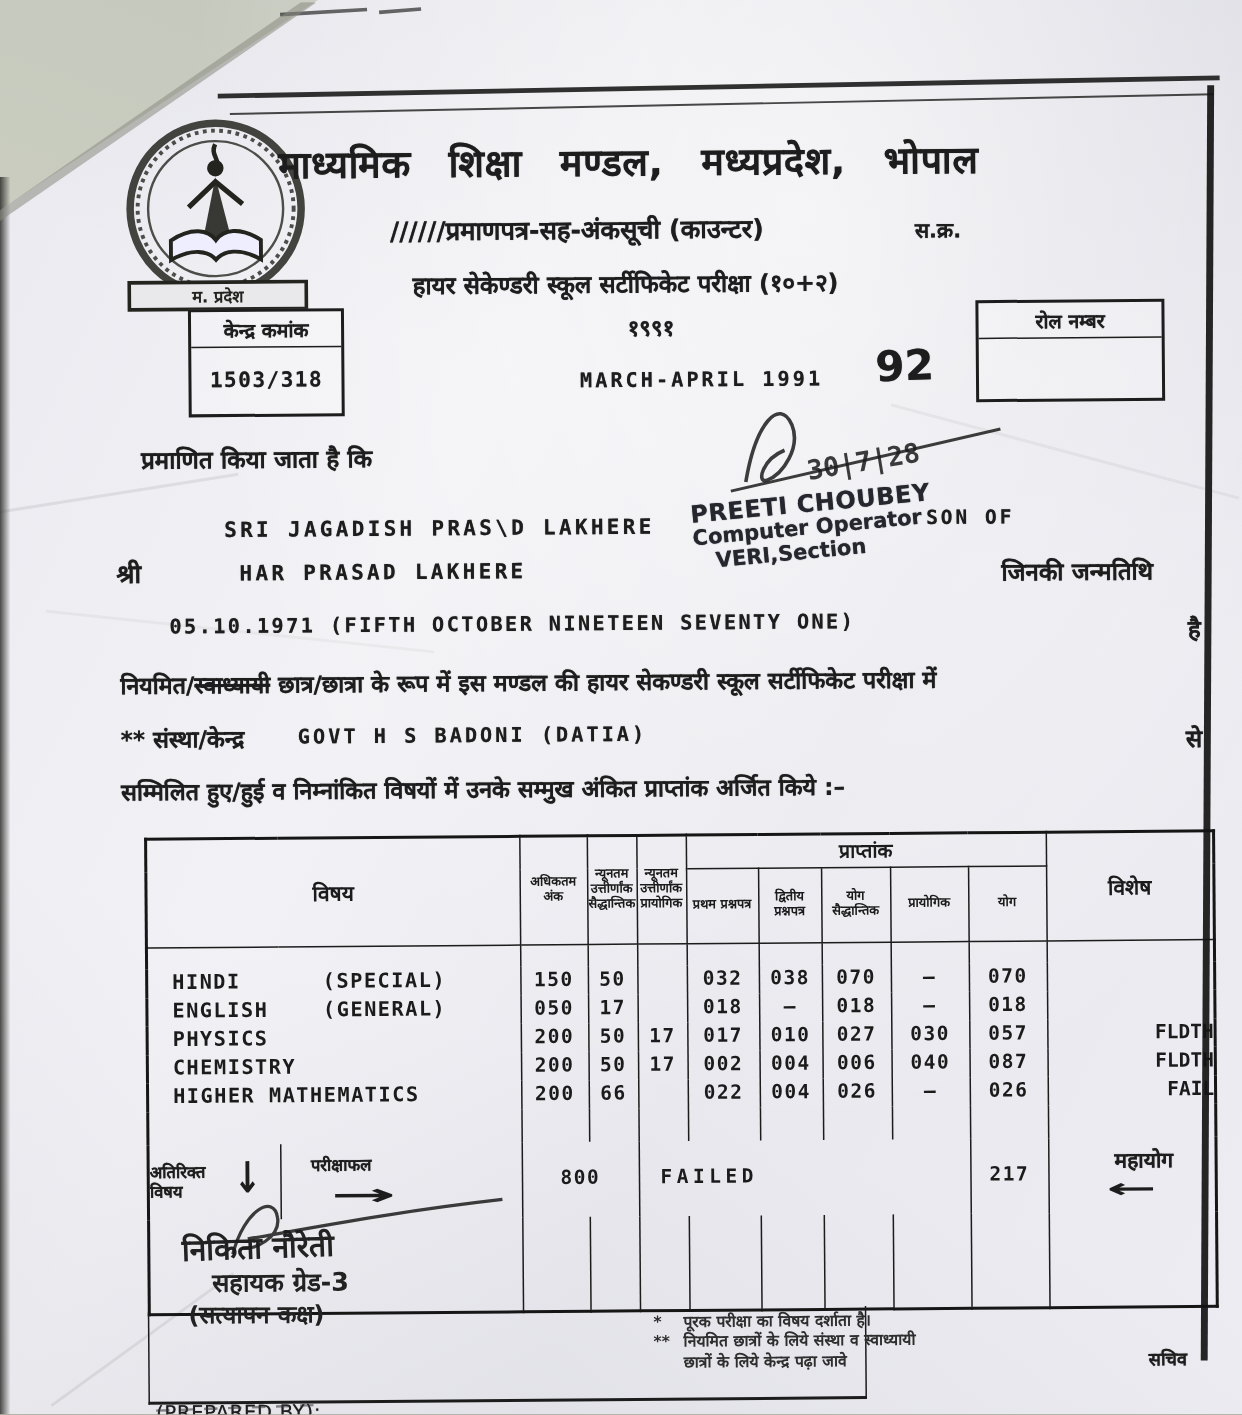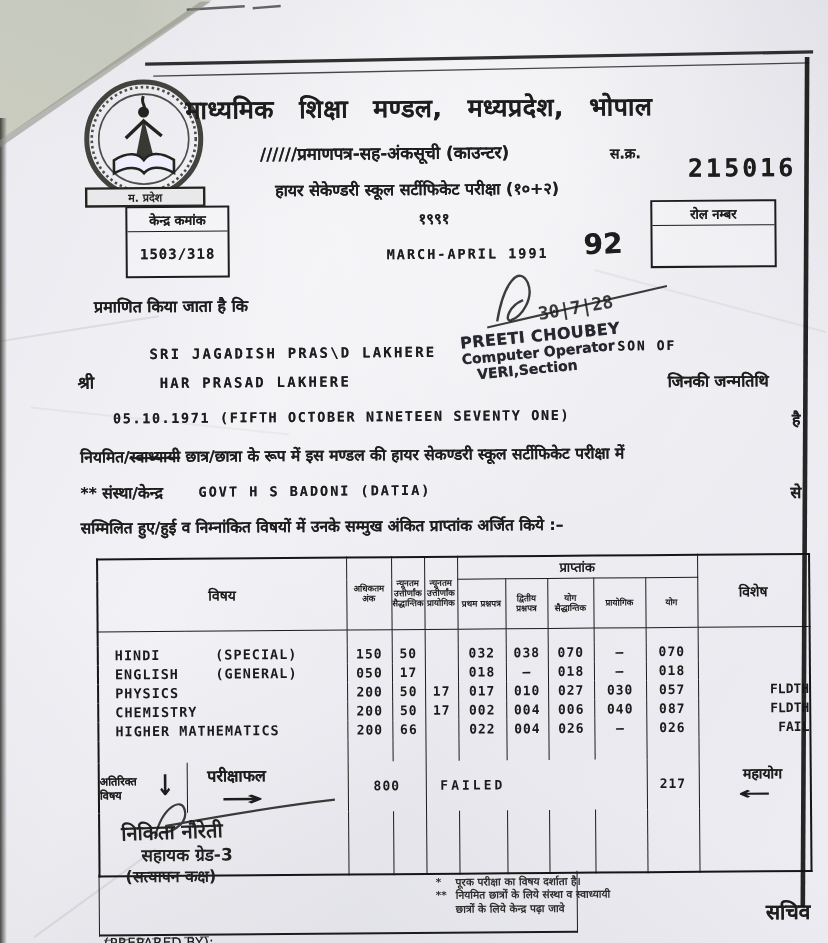--- a/index.html
+++ b/index.html
@@ -24,21 +24,21 @@
   
   #org{font-size:25px;letter-spacing:.5px;word-spacing:16px;}
   #doctype{font-size:17px;}
   #serial{font-size:25px;letter-spacing:3px;}
   .hbox{position:absolute;border:2px solid #1d1d1d;background:rgba(255,255,255,.25);text-align:center;}
   .hbox .bl{border-bottom:1.6px solid #1d1d1d;font-size:13px;padding:3px 2px 2px;}
   .hbox .bv{font-size:14px;letter-spacing:1px;padding-top:14px;}
   
   .typed{font-size:14px;letter-spacing:2.2px;}
   .para{font-size:15.5px;}
-  .struck{text-decoration:line-through;text-decoration-thickness:2px;font-family:Liberation Mono, monospace;}
+  .struck{text-decoration:line-through;text-decoration-thickness:2px;}
   
   .stamp{color:#26262e;transform:rotate(-5deg);line-height:1.12;
          font-weight:bold;text-shadow:0 0 .7px rgba(35,35,50,.8);}
   .stamp .s1{font-size:16px;letter-spacing:.4px;}
   .stamp .s2{font-size:14px;}
   
   #marks{border-collapse:collapse;table-layout:fixed;width:712px;background:transparent;}
   #marks th,#marks td{padding:0;color:#1b1b1b;overflow:hidden;}
   #marks .hc{border:1.3px solid #1c1c1c;font-weight:bold;text-align:center;vertical-align:middle;}
   #marks .h-sub{font-size:14px;}
@@ -90,21 +90,20 @@
       <path d="M59,86 L68,42 L79,86 Z" fill="#24241f" opacity=".9"></path>
       <path d="M50,62 L68,45 L86,60" fill="none" stroke="#24241f" stroke-width="3.4"></path>
       <path d="M38,84 C52,75 63,77 68,84 C73,77 84,75 98,84 L98,97 C84,89 73,91 68,97 C63,91 52,89 38,97 Z" fill="#eef" stroke="#24241f" stroke-width="2.6"></path>
       <rect x="10" y="112" width="118" height="18" fill="#e9e9ec" stroke="#24241f" stroke-width="2.4"></rect>
       <text x="69" y="125.5" text-anchor="middle" font-size="11" font-weight="bold" fill="#24241f">म. प्रदेश</text>
     </svg>
 
     <div class="abs ink dev" id="org" style="left:188px;top:90px;">माध्यमिक शिक्षा मण्डल, मध्यप्रदेश, भोपाल</div>
     <div class="abs ink dev" id="doctype" style="left:262px;top:141px;">//////प्रमाणपत्र-सह-अंकसूची (काउन्टर)</div>
     <div class="abs ink dev" style="left:612px;top:145px;font-size:14px;">स.क्र.</div>
-    <div class="abs ink mono" id="serial" style="left:690px;top:156px;">215016</div>
     <div class="abs ink dev" style="left:277px;top:178px;font-size:16px;">हायर सेकेण्डरी स्कूल सर्टीफिकेट परीक्षा (१०+२)</div>
     <div class="abs ink dev" style="left:420px;top:208px;font-size:15px;font-family:Liberation Mono, monospace;">१९९१</div>
 
     <div class="hbox" style="left:127px;top:204px;width:100px;height:68px;">
       <div class="bl dev ink">केन्द्र कमांक</div>
       <div class="bv mono ink">1503/318</div>
     </div>
 
     <div class="hbox" style="left:652px;top:202px;width:122px;height:64px;">
       <div class="bl dev ink">रोल नम्बर</div>
@@ -253,21 +252,21 @@
             <td></td>
             <td></td>
             <td></td>
             <td></td>
         </tr>
         <tr class="resrow">
           <td style="">
             <span class="dev ink" style="display:inline-block;font-size:11px;line-height:1.2;width:52px;vertical-align:middle;">अतिरिक्त विषय</span><span class="arr arr-d">↓</span>
           </td>
           <td style="text-align:left;padding-left:20px;">
-            <span class="dev ink" style="font-size:16px;">परीक्षाफल</span><br>
+            <span class="dev ink" style="font-size:11px;">परीक्षाफल</span><br>
             <span class="arr arr-r">→</span>
           </td>
           <td class="numcell" colspan="2">800</td>
           <td class="numcell" colspan="5" style="text-align:left;padding-left:14px;letter-spacing:3px;">FAILED</td>
           <td class="numcell">217</td>
           <td style="text-align:center;">
             <span class="dev ink" style="font-size:14px;margin-left:16px;">महायोग</span><br>
             <span class="arr arr-l">←</span>
           </td>
         </tr>
@@ -298,21 +297,21 @@
         <span class="mk">*</span><span class="dev">पूरक परीक्षा का विषय दर्शाता है।</span>
       </div>
       <div>
         <span class="mk">**</span><span class="dev">नियमित छात्रों के लिये संस्था व स्वाध्यायी</span>
       </div>
       <div style="padding-left:20px;">
         <span class="dev">छात्रों के लिये केन्द्र पढ़ा जावे</span>
       </div>
     </div>
 
-    <div class="abs ink dev" style="left:762px;top:900px;font-size:21px;">सचिव</div>
+    <div class="abs ink dev" style="left:762px;top:900px;font-size:12px;">सचिव</div>
 
     <svg class="overlay" width="828" height="943" viewBox="0 0 828 943">
       <path d="M148,62 L816,55" stroke="#1b1b1b" stroke-width="3.2" fill="none" opacity=".9"></path>
       <path d="M156,74 L812,66" stroke="#1b1b1b" stroke-width="1.3" fill="none" opacity=".8"></path>
       <path d="M810,60 L799,910" stroke="#141414" stroke-width="4.6" fill="none" opacity=".92"></path>
       <path d="M190,8 L248,5 M256,7 L284,5" stroke="#2a2a2a" stroke-width="2.4" fill="none" opacity=".7"></path>
       <path d="M212,-2 L0,142" stroke="#8a8d82" stroke-width="6" fill="none" opacity=".55"></path>
       <path d="M100,938 L210,935" stroke="#333" stroke-width="1.6" stroke-dasharray="9 7" fill="none" opacity=".55"></path>
 
       <g>

